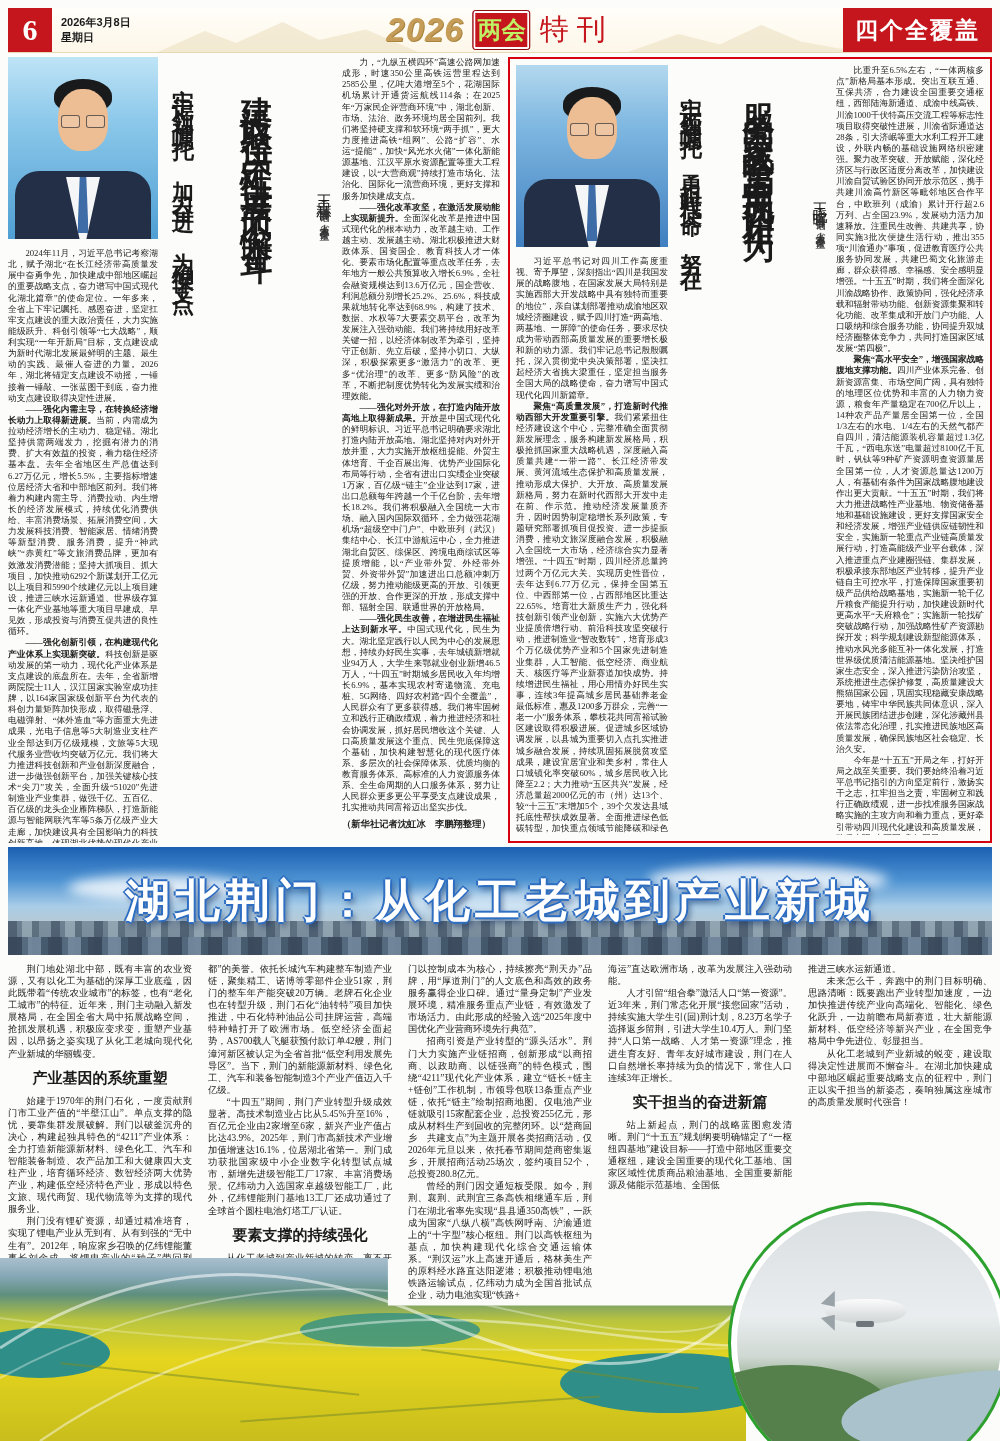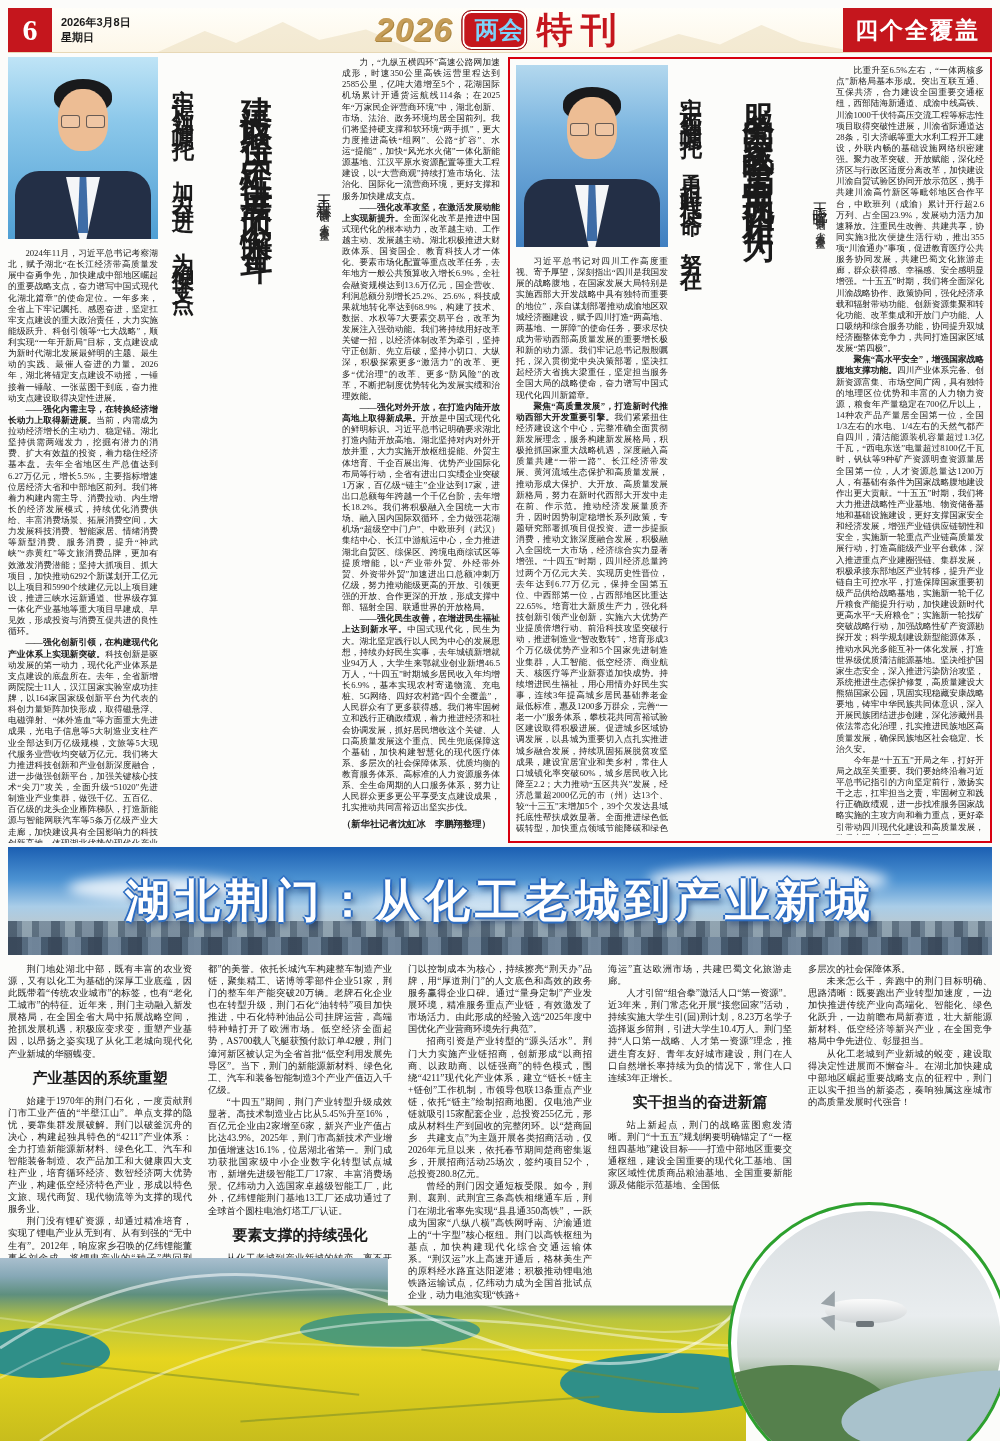--- a/index.html
+++ b/index.html
@@ -12,22 +12,22 @@
   .hdr .mtn.m1{left:150px;width:260px;clip-path:polygon(0 100%,18% 30%,30% 70%,48% 0,62% 60%,80% 25%,100% 100%);}
   .hdr .mtn.m2{left:620px;width:230px;clip-path:polygon(0 100%,22% 40%,40% 75%,58% 10%,75% 65%,100% 100%);}
   .pagenum{width:44px;height:44px;background:#c5161d;color:#fff;display:flex;align-items:center;justify-content:center;
            font-size:30px;font-weight:bold;flex:none;z-index:2;}
   .dateblock{margin-left:9px;font-size:11px;font-weight:bold;line-height:1.35;z-index:2;
              font-family:"Liberation Sans",sans-serif;}
   .ed-banner{position:absolute;left:50%;transform:translateX(-50%);display:flex;align-items:center;gap:9px;z-index:2;}
   .ed-year{font-size:33px;font-weight:900;font-style:italic;color:#c69d58;letter-spacing:1px;
            font-family:"Liberation Sans",sans-serif;text-shadow:1px 1px 0 #a8843f;}
   .ed-badge{width:56px;height:38px;background:#c5161d;border:1px solid #8e0d12;box-shadow:inset 0 0 0 2px #fff;
-            color:#7dd3fc;font-size:24px;font-weight:900;display:flex;align-items:center;justify-content:center;border-radius:10px;padding-left:8px;}
-  .ed-suffix{font-size:36px;font-weight:700;color:#c5161d;letter-spacing:8px;}
+            color:#bef264;font-size:24px;font-weight:900;display:flex;align-items:center;justify-content:center;border-radius:3px;}
+  .ed-suffix{font-size:29px;font-weight:400;color:#c5161d;letter-spacing:8px;}
   .masthead{margin-left:auto;height:44px;background:#c5161d;color:#fff;display:flex;align-items:center;
             padding:0 12px;font-size:23px;font-weight:900;letter-spacing:2px;z-index:2;}
   
   .top-arts{position:absolute;left:8px;top:57px;width:984px;height:786px;display:flex;gap:8px;}
   article{display:flex;box-sizing:border-box;}
   .art-left{width:492px;gap:8px;}
   .art-right{width:484px;border:2px solid #d7000f;padding:6px;gap:6px;}
   .colA{width:150px;flex:none;display:flex;flex-direction:column;}
   .art-right .colA{width:152px;}
   .portrait{width:100%;height:182px;position:relative;overflow:hidden;flex:none;}
@@ -207,27 +207,27 @@
       <div class="fh">要素支撑的持续强化</div>
       <p>从化工老城到产业新城的转变，离不开营商环境、招商引资、交通枢纽、人才引留等关键要素的系统支撑。</p>
 
     </div>
     <div class="fcol c3">
       <p style="text-indent:0;">门以控制成本为核心，持续擦亮“荆天办”品牌，用“厚道荆门”的人文底色和高效的政务服务赢得企业口碑。通过“量身定制”产业发展环境，精准服务重点产业链，有效激发了市场活力。由此形成的经验入选“2025年度中国优化产业营商环境先行典范”。</p>
       <p>招商引资是产业转型的“源头活水”。荆门大力实施产业链招商，创新形成“以商招商、以政助商、以链强商”的特色模式，围绕“4211”现代化产业体系，建立“链长+链主+链创”工作机制，市领导包联13条重点产业链，依托“链主”绘制招商地图。仅电池产业链就吸引15家配套企业，总投资255亿元，形成从材料生产到回收的完整闭环。以“楚商回乡　共建支点”为主题开展各类招商活动，仅2026年元旦以来，依托春节期间楚商密集返乡，开展招商活动25场次，签约项目52个，总投资280.8亿元。</p>
       <p>曾经的荆门因交通短板受限。如今，荆荆、襄荆、武荆宜三条高铁相继通车后，荆门在湖北省率先实现“县县通350高铁”，一跃成为国家“八纵八横”高铁网呼南、沪渝通道上的“十字型”核心枢纽。荆门以高铁枢纽为基点，加快构建现代化综合交通运输体系。“荆汉运”水上高速开通后，格林美生产的原料经水路直达阳逻港；积极推动锂电池铁路运输试点，亿纬动力成为全国首批试点企业，动力电池实现“铁路+</p>
     </div>
     <div class="fcol c4">
-      <p style="text-indent:0;">海运”直达欧洲市场，共建巴蜀文化旅游走廊。</p>
+      <p style="text-indent:0;">海运”直达欧洲市场，改革为发展注入强劲动能。</p>
       <p>人才引留“组合拳”激活人口“第一资源”。近3年来，荆门常态化开展“接您回家”活动，持续实施大学生引(回)荆计划，8.23万名学子选择返乡留荆，引进大学生10.4万人。荆门坚持“人口第一战略、人才第一资源”理念，推进生育友好、青年友好城市建设，荆门在人口自然增长率持续为负的情况下，常住人口连续3年正增长。</p>
       <div class="fh">实干担当的奋进新篇</div>
       <p>站上新起点，荆门的战略蓝图愈发清晰。荆门“十五五”规划纲要明确锚定了“一枢纽四基地”建设目标——打造中部地区重要交通枢纽，建设全国重要的现代化工基地、国家区域性优质商品粮油基地、全国重要新能源及储能示范基地、全国低</p>
     </div>
     <div class="fcol c5">
-      <p style="text-indent:0;">多层次的社会保障体系。</p>
+      <p style="text-indent:0;">推进三峡水运新通道。</p>
       <p>未来怎么干，奔跑中的荆门目标明确、思路清晰：既要跑出产业转型加速度，一边加快推进传统产业向高端化、智能化、绿色化跃升，一边前瞻布局新赛道，壮大新能源新材料、低空经济等新兴产业，在全国竞争格局中争先进位、彰显担当。</p>
       <p>从化工老城到产业新城的蜕变，建设取得决定性进展而不懈奋斗。在湖北加快建成中部地区崛起重要战略支点的征程中，荆门正以实干担当的新姿态，奏响独属这座城市的高质量发展时代强音！</p>
     </div>
   </section>
 
   <div class="rape">
     <div class="water" style="left:-30px;top:70px;width:140px;height:50px;"></div>
     <div class="water" style="left:300px;top:55px;width:180px;height:34px;opacity:.8;"></div>
     <div class="water" style="left:560px;top:95px;width:220px;height:60px;"></div>
     <div class="fieldline" style="left:60px;top:120px;width:300px;height:2px;transform:rotate(6deg);"></div>

